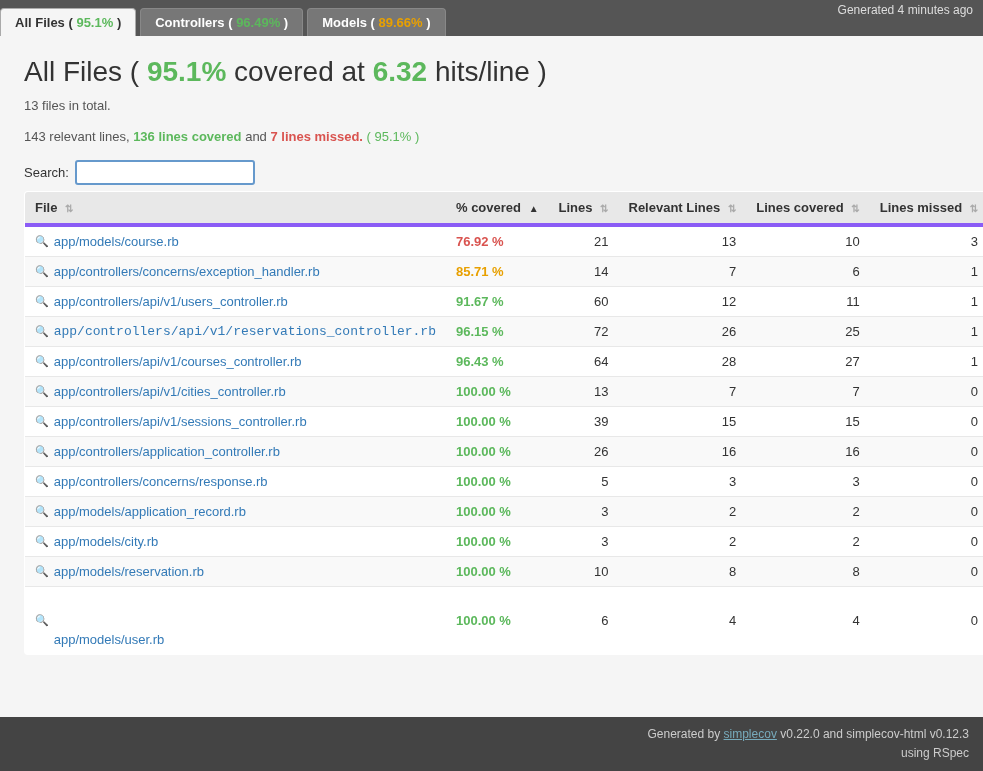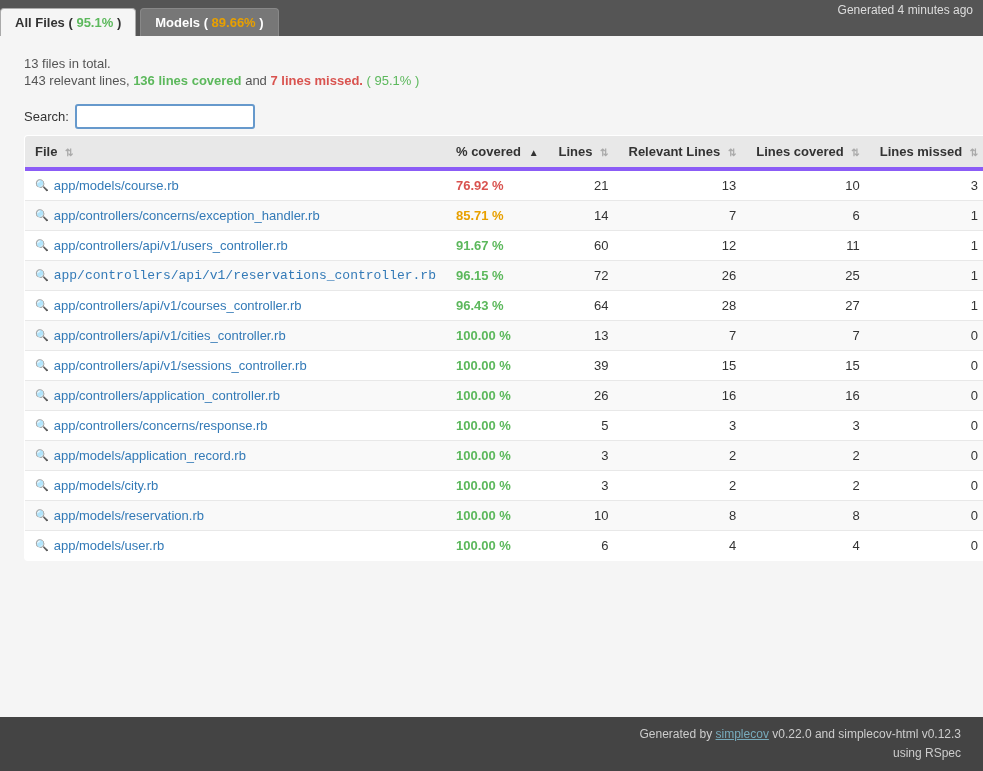--- a/index.html
+++ b/index.html
@@ -66,21 +66,21 @@
       font-weight: bold;
     }
     #page-title .hits {
       color: #5cb85c;
       font-weight: bold;
     }
 
     #summary-line1 {
       font-size: 13px;
       color: #555;
-      margin-bottom: 2px;
+      margin-bottom: 16px;
     }
     #summary-line2 {
       font-size: 13px;
       color: #555;
       margin-bottom: 16px;
     }
     #summary-line2 .covered-count {
       color: #5cb85c;
       font-weight: bold;
     }
@@ -188,44 +188,50 @@
       margin-top: 10px;
       font-size: 13px;
       color: #555;
     }
 
     
     #footer {
       background: #444;
       color: #ccc;
       text-align: right;
-      padding: 8px 22px;
+      padding: 8px 14px;
       font-size: 12px;
       line-height: 1.6;
     }
     #footer a {
       color: #7ab;
       text-decoration: underline;
     }
   </style>
 </head>
 <body>
 
 <div id="top-nav">
   <div class="nav-tab active">
     <span>All Files ( </span><span class="tab-coverage">95.1%</span><span> )</span>
+  </div>
+  <div class="nav-tab">
+    <span>Controllers ( </span><span class="tab-coverage">96.49%</span><span> )</span>
   </div>
   <div class="nav-tab">
     <span>Models ( </span><span class="tab-coverage active-orange" style="color:#e8a000;">89.66%</span><span> )</span>
   </div>
   <div id="generated-time">Generated 4 minutes ago</div>
 </div>
 
 <div id="main-content">
 
+  <h1 id="page-title">
+    All Files ( <span class="pct">95.1%</span> covered at <span class="hits">6.32</span> hits/line )
+  </h1>
 
   <p id="summary-line1">13 files in total.</p>
   <p id="summary-line2">
     <span>143 relevant lines, </span>
     <span class="covered-count">136 lines covered</span>
     <span> and </span>
     <span class="missed-count">7 lines missed.</span>
     <span class="pct-badge"> ( 95.1% )</span>
   </p>
 
@@ -411,21 +417,21 @@
           <td><span class="pct-green">100.00 %</span></td>
           <td class="right">10</td>
           <td class="right">8</td>
           <td class="right">8</td>
           <td class="right">0</td>
         </tr>
         <tr>
           <td>
             <div class="file-cell">
               <span class="file-icon">🔍</span>
-              <span style="color:#337ab7;cursor:pointer;">app/models/user.rb</span>
+              <span style="color:#337ab7;cursor:pointer;margin-top:38px;">app/models/user.rb</span>
             </div>
           </td>
           <td><span class="pct-green">100.00 %</span></td>
           <td class="right">6</td>
           <td class="right">4</td>
           <td class="right">4</td>
           <td class="right">0</td>
         </tr>
       </tbody>
   </table>

